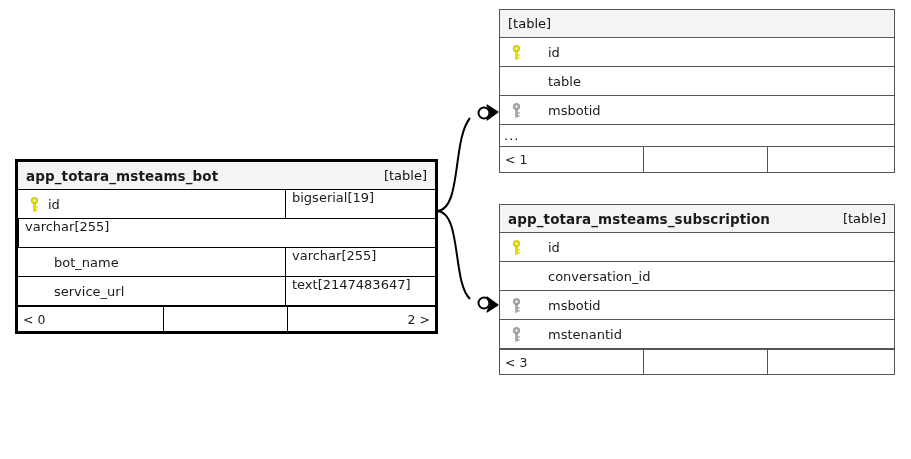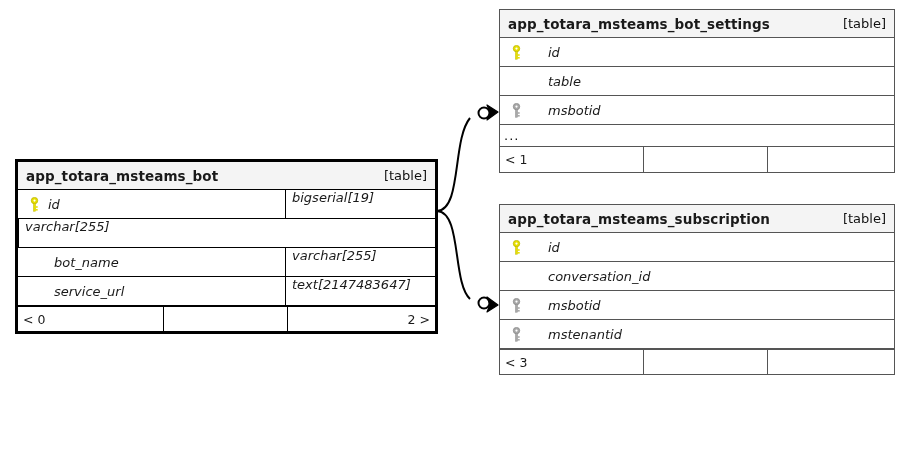--- a/index.html
+++ b/index.html
@@ -71,21 +71,20 @@
     text-align: center;
   }
 
   
   .col-row {
     display: flex;
     align-items: stretch;
     height: 29px;
     border-bottom: 1px solid #555555;
     box-sizing: border-box;
-    font-style: italic;
   }
   .focal .col-row {
     border-bottom: 1px solid #000000;
   }
   .col-row:last-of-type {
     border-bottom: none;
   }
 
   .col-name-cell {
     display: flex;
@@ -243,21 +242,20 @@
     <div class="tbl-footer">
       <div class="foot-cell foot-left" style="width:145px;">&lt; 0</div>
       <div class="foot-cell foot-mid" style="width:125px;"></div>
       <div class="foot-cell foot-right" style="flex:1 1 auto;">2 &gt;</div>
     </div>
   </div>
 
   <div class="erd-table" style="left:499px; top:9px; width:396px;">
 
     <div class="tbl-header">
-      <span class="tbl-title">app_totara_msteams_bot_settings</span>
       <span class="tbl-tag">[table]</span>
     </div>
 
     <div class="col-row">
       <div class="col-name-cell">
         <span class="key-slot">
           <svg class="key-ico" width="11" height="15" viewBox="0 0 11 15" aria-hidden="true">
             <circle cx="5.5" cy="3.6" r="3.2" fill="#e8e000" stroke="#bdb600" stroke-width="0.8"></circle>
             <circle cx="5.5" cy="3.6" r="1.1" fill="#ffffff"></circle>
             <rect x="4.5" y="6.2" width="2" height="8" fill="#e8e000" stroke="#bdb600" stroke-width="0.5"></rect>

